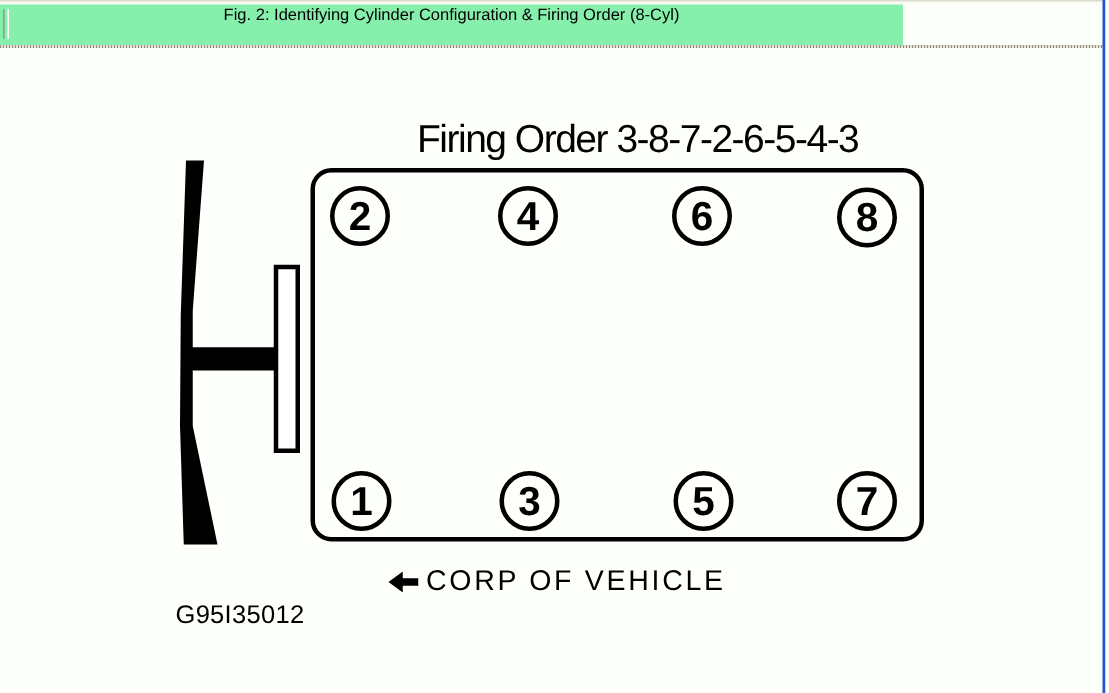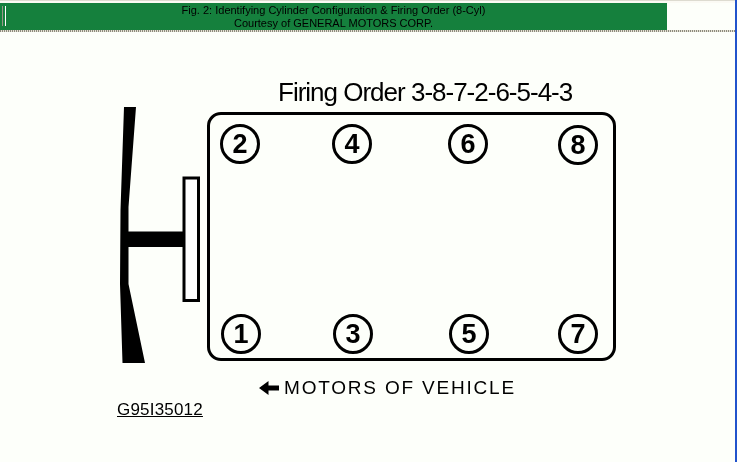--- a/index.html
+++ b/index.html
@@ -9,22 +9,22 @@
     font-family:"Liberation Sans", sans-serif;
     color:#000;
   }
 
   
   .top-strip {
     position:absolute; left:0; top:0; width:735px; height:3px;
     background:#FBFAF4; border-top:1px solid #DDDBD0; box-sizing:border-box;
   }
   .caption-bar {
-    position:absolute; left:0; top:3px; width:667px; height:27px;
-    background:#15803d;
+    position:absolute; left:0; top:3px; width:602px; height:27px;
+    background:#86efac;
   }
   .caption-text {
     position:absolute; left:0; top:1px; width:100%;
     text-align:center; font-size:11px; line-height:12.5px; color:#000;
   }
   .gripper {
     position:absolute; left:2px; top:3px; width:2px; height:20px;
     border-left:1px solid #989688; border-right:1px solid #FFFFFF;
   }
   .dither-line {
@@ -67,32 +67,31 @@
 
   .fan-svg { position:absolute; left:115px; top:104px; }
 
   .front-arrow-svg { position:absolute; left:259px; top:381px; }
   .front-label {
     position:absolute; left:284px; top:377px;
     font-size:19px; letter-spacing:1.8px; white-space:nowrap;
   }
   .figure-code {
     position:absolute; left:117px; top:400px;
-    font-size:17px; letter-spacing:0.2px; white-space:nowrap;text-decoration:underline;
+    font-size:17px; letter-spacing:0.2px; white-space:nowrap;
   }
 </style>
 </head>
 <body>
 
 <div class="top-strip"></div>
 <div class="caption-bar">
   <div class="gripper"></div>
   <div class="caption-text">
     <div>Fig. 2: Identifying Cylinder Configuration &amp; Firing Order (8-Cyl)</div>
-    <div>Courtesy of GENERAL MOTORS CORP.</div>
   </div>
 </div>
 <div class="dither-line"></div>
 <div class="blue-edge"></div>
 <div class="white-edge"></div>
 
 <div class="firing-order-title">Firing Order 3-8-7-2-6-5-4-3</div>
 
 <div class="engine-box"></div>
 
@@ -107,15 +106,15 @@
 
 <svg class="fan-svg" width="90" height="262" viewBox="115 104 90 262">
   <polygon points="124,107 136,107 128.5,207 128.5,284 145,363 122.5,363 120,284 120.5,210" fill="#000"></polygon>
   <rect x="126" y="231.5" width="60" height="15.5" fill="#000"></rect>
   <rect x="184" y="178" width="14.5" height="122.5" fill="#FFFFFF" stroke="#000" stroke-width="3"></rect>
 </svg>
 
 <svg class="front-arrow-svg" width="20" height="14" viewBox="0 0 20 14">
   <polygon points="0,7 9.5,0 9.5,4.5 20,4.5 20,9.5 9.5,9.5 9.5,14" fill="#000"></polygon>
 </svg>
-<div class="front-label">MOTORS OF VEHICLE</div>
+<div class="front-label">CORP OF VEHICLE</div>
 
 <div class="figure-code">G95I35012</div>
 
 </body></html>

